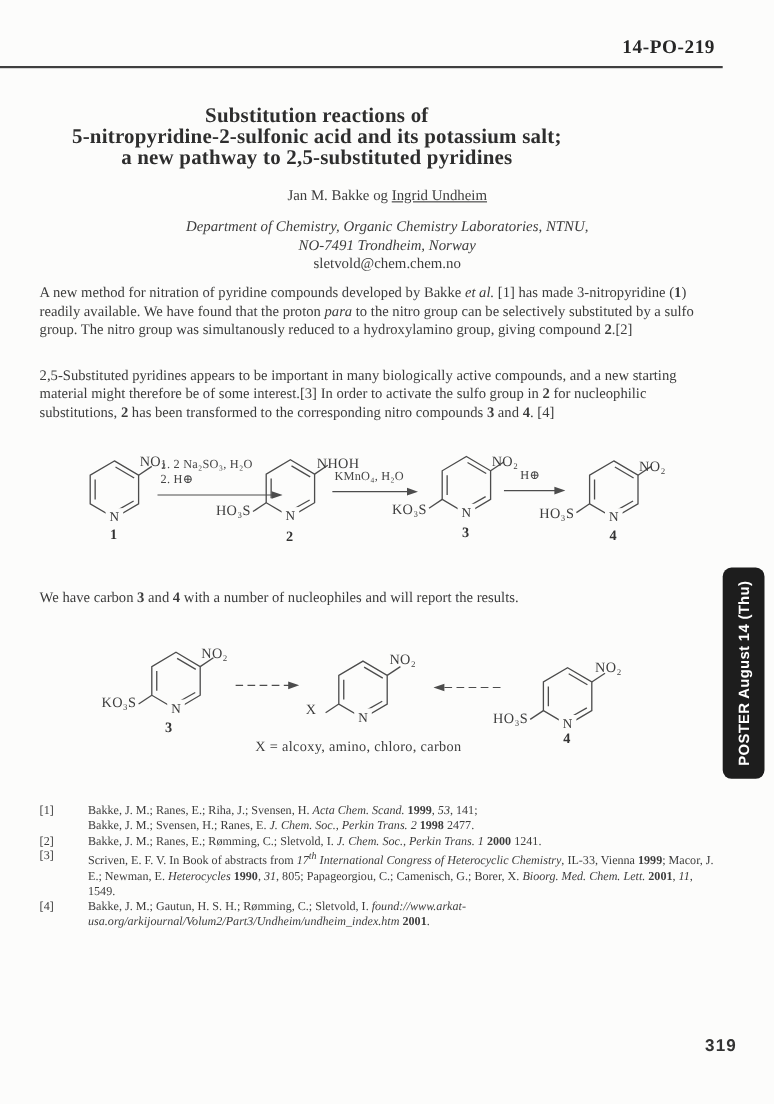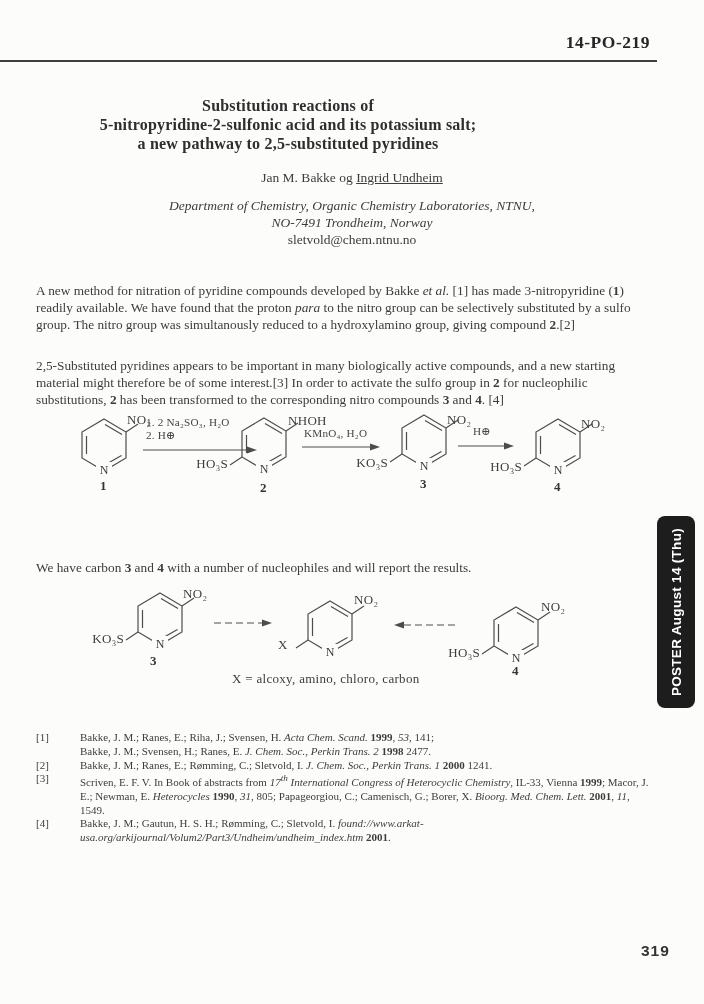--- a/index.html
+++ b/index.html
@@ -4,24 +4,24 @@
 <style>
   html,body{margin:0;padding:0;}
   .page{
     position:relative;width:704px;height:1004px;overflow:hidden;
     background:#fcfcfb;color:#3a3a3a;
     font-family:"Liberation Serif","DejaVu Serif",serif;
   }
   .code{position:absolute;top:32px;right:54px;font-size:17.5px;font-weight:bold;color:#262626;letter-spacing:.5px;}
   .rule{position:absolute;top:60px;left:0;width:657px;height:2px;background:#3f3f3f;}
   .title{position:absolute;top:96px;left:0;width:576px;text-align:center;
-         font-weight:bold;font-size:16px;line-height:19px;color:#2e2e2e;letter-spacing:.2px;}
+         font-weight:bold;font-size:19px;line-height:19px;color:#2e2e2e;letter-spacing:.2px;}
   .centerline{position:absolute;left:0;width:704px;text-align:center;font-size:13.5px;color:#3c3c3c;}
   .ital{font-style:italic;}
-  .para{position:absolute;left:36px;width:614px;font-size:13.3px;line-height:17.2px;color:#3c3c3c;margin-top:25px;}
+  .para{position:absolute;left:36px;width:614px;font-size:13.3px;line-height:17.2px;color:#3c3c3c;}
   .scheme{position:absolute;left:0;width:660px;}
   .ring{position:absolute;}
   .bond{stroke:#4c4c4c;stroke-width:1.2px;fill:none;}
   .nlabel{font:12px "Liberation Serif","DejaVu Serif",serif;fill:#3a3a3a;text-anchor:middle;}
   .subl{position:absolute;font-size:13px;color:#3d3d3d;letter-spacing:.3px;white-space:nowrap;}
   .ra{text-align:right;}
   .num{position:absolute;font-size:13px;font-weight:bold;color:#333;}
   .cond{position:absolute;font-size:11.2px;color:#454545;white-space:nowrap;letter-spacing:.2px;}
   .arrow{position:absolute;}
   .arrow line{stroke:#4c4c4c;stroke-width:1.1px;}
@@ -48,21 +48,21 @@
 
   <div class="title">
     <div>Substitution reactions of</div>
     <div>5-nitropyridine-2-sulfonic acid and its potassium salt;</div>
     <div>a new pathway to 2,5-substituted pyridines</div>
   </div>
 
   <div class="centerline" style="top:170px;"><span>Jan M. Bakke og </span><span style="text-decoration: underline;">Ingrid Undheim</span></div>
   <div class="centerline ital" style="top:198px;">Department of Chemistry, Organic Chemistry Laboratories, NTNU,</div>
   <div class="centerline ital" style="top:215px;">NO-7491 Trondheim, Norway</div>
-  <div class="centerline" style="top:232px;">sletvold@chem.ntnu.no</div>
+  <div class="centerline" style="top:232px;">sletvold@chem.chem.no</div>
 
   <div class="para" style="top:257px;"><span>A new method for nitration of pyridine compounds developed by Bakke </span><span style="font-style: italic;">et al.</span><span> [1] has made 3-nitropyridine (</span><span style="font-weight: bold;">1</span><span>) readily available. We have found that the proton </span><span style="font-style: italic;">para</span><span> to the nitro group can be selectively substituted by a sulfo group. The nitro group was simultanously reduced to a hydroxylamino group, giving compound </span><span style="font-weight: bold;">2</span><span>.[2]</span></div>
   <div class="para" style="top:332px;"><span>2,5-Substituted pyridines appears to be important in many biologically active compounds, and a new starting material might therefore be of some interest.[3] In order to activate the sulfo group in </span><span style="font-weight: bold;">2</span><span> for nucleophilic substitutions, </span><span style="font-weight: bold;">2</span><span> has been transformed to the corresponding nitro compounds </span><span style="font-weight: bold;">3</span><span> and </span><span style="font-weight: bold;">4</span><span>. [4]</span></div>
 
   <div class="scheme" style="top:405px;height:100px;">
 
     <svg class="ring" style="left:68px;top:9px;" width="72" height="62" viewBox="0 0 72 62">
       <path class="bond" d="M36,5 58,18 58,44 36,57 14,44 14,18 Z"></path>
       <line class="bond" x1="37" y1="10.5" x2="54" y2="20.5"></line>
       <line class="bond" x1="53.5" y1="41.5" x2="38.5" y2="50"></line>

